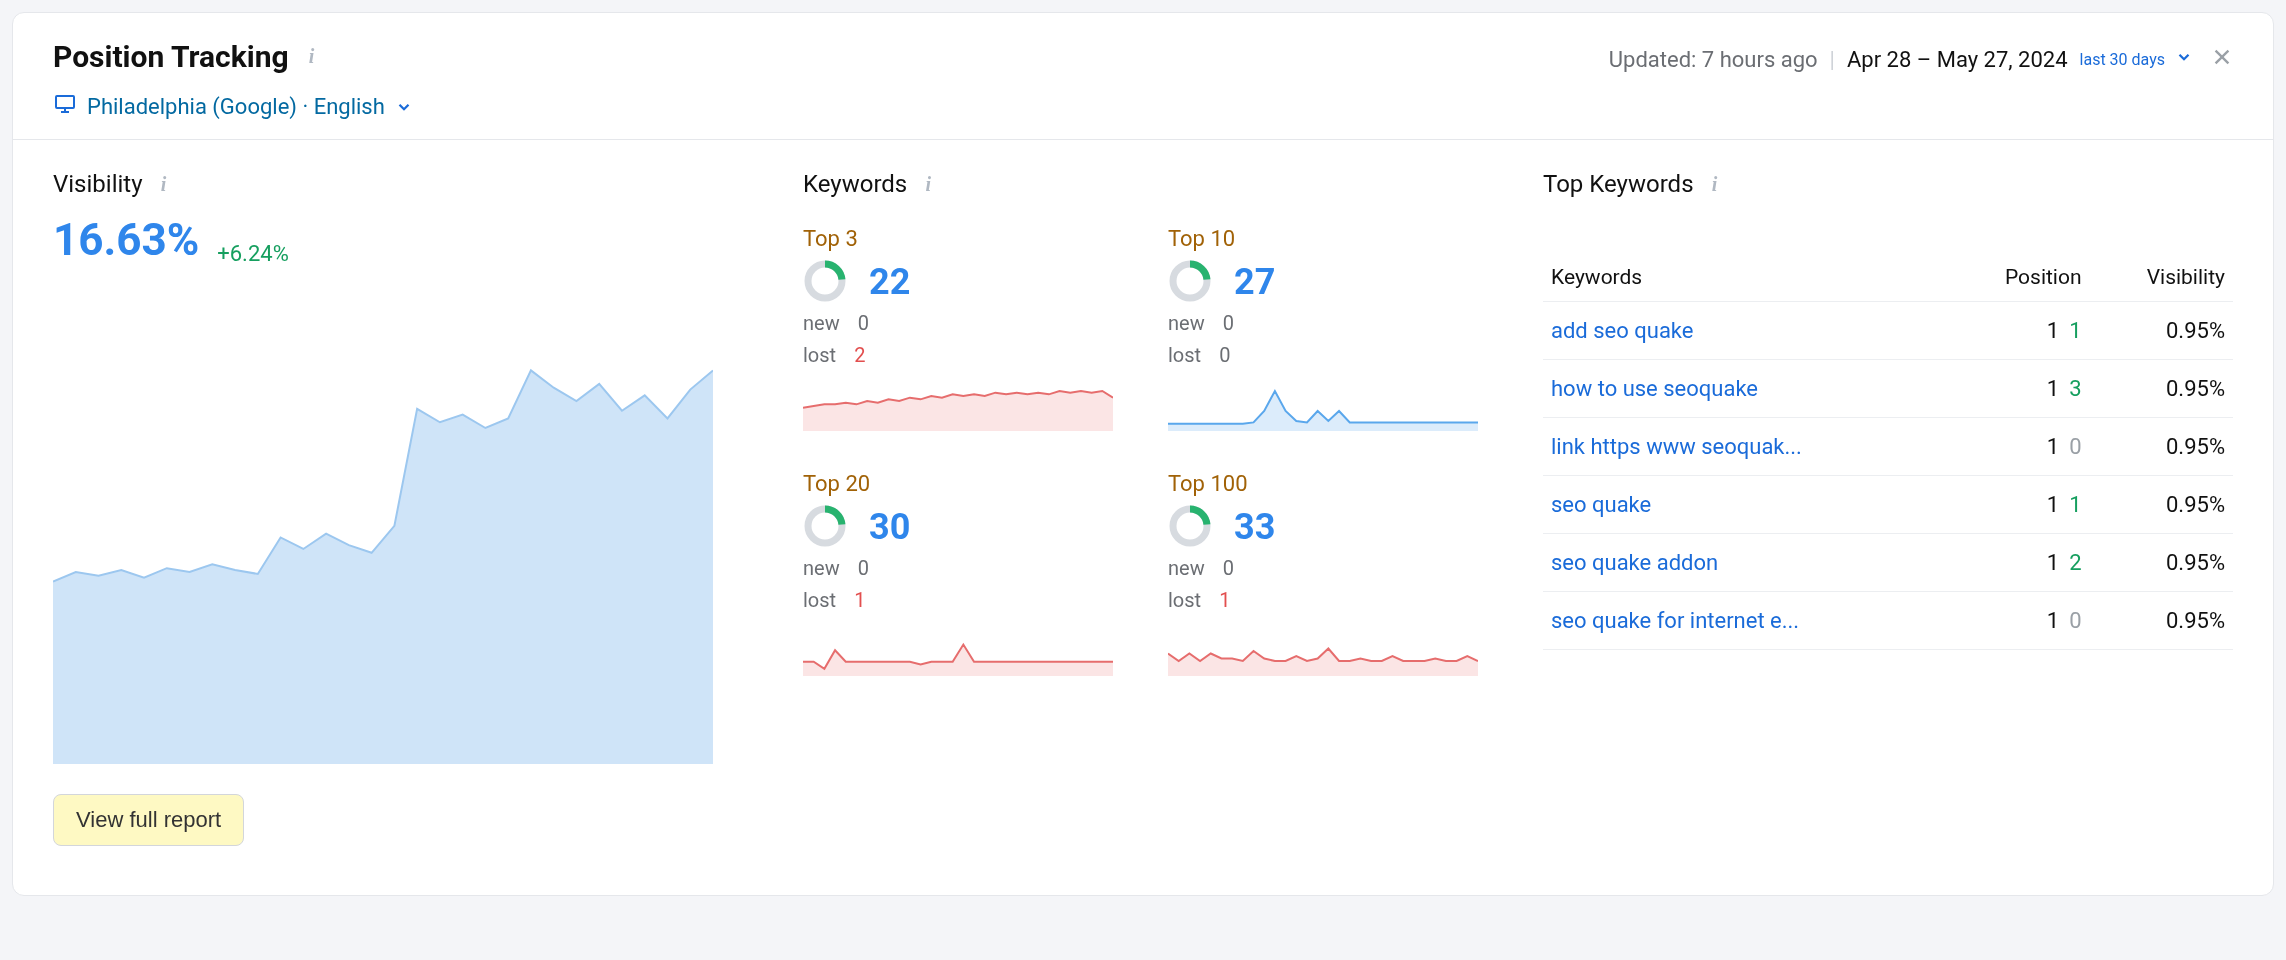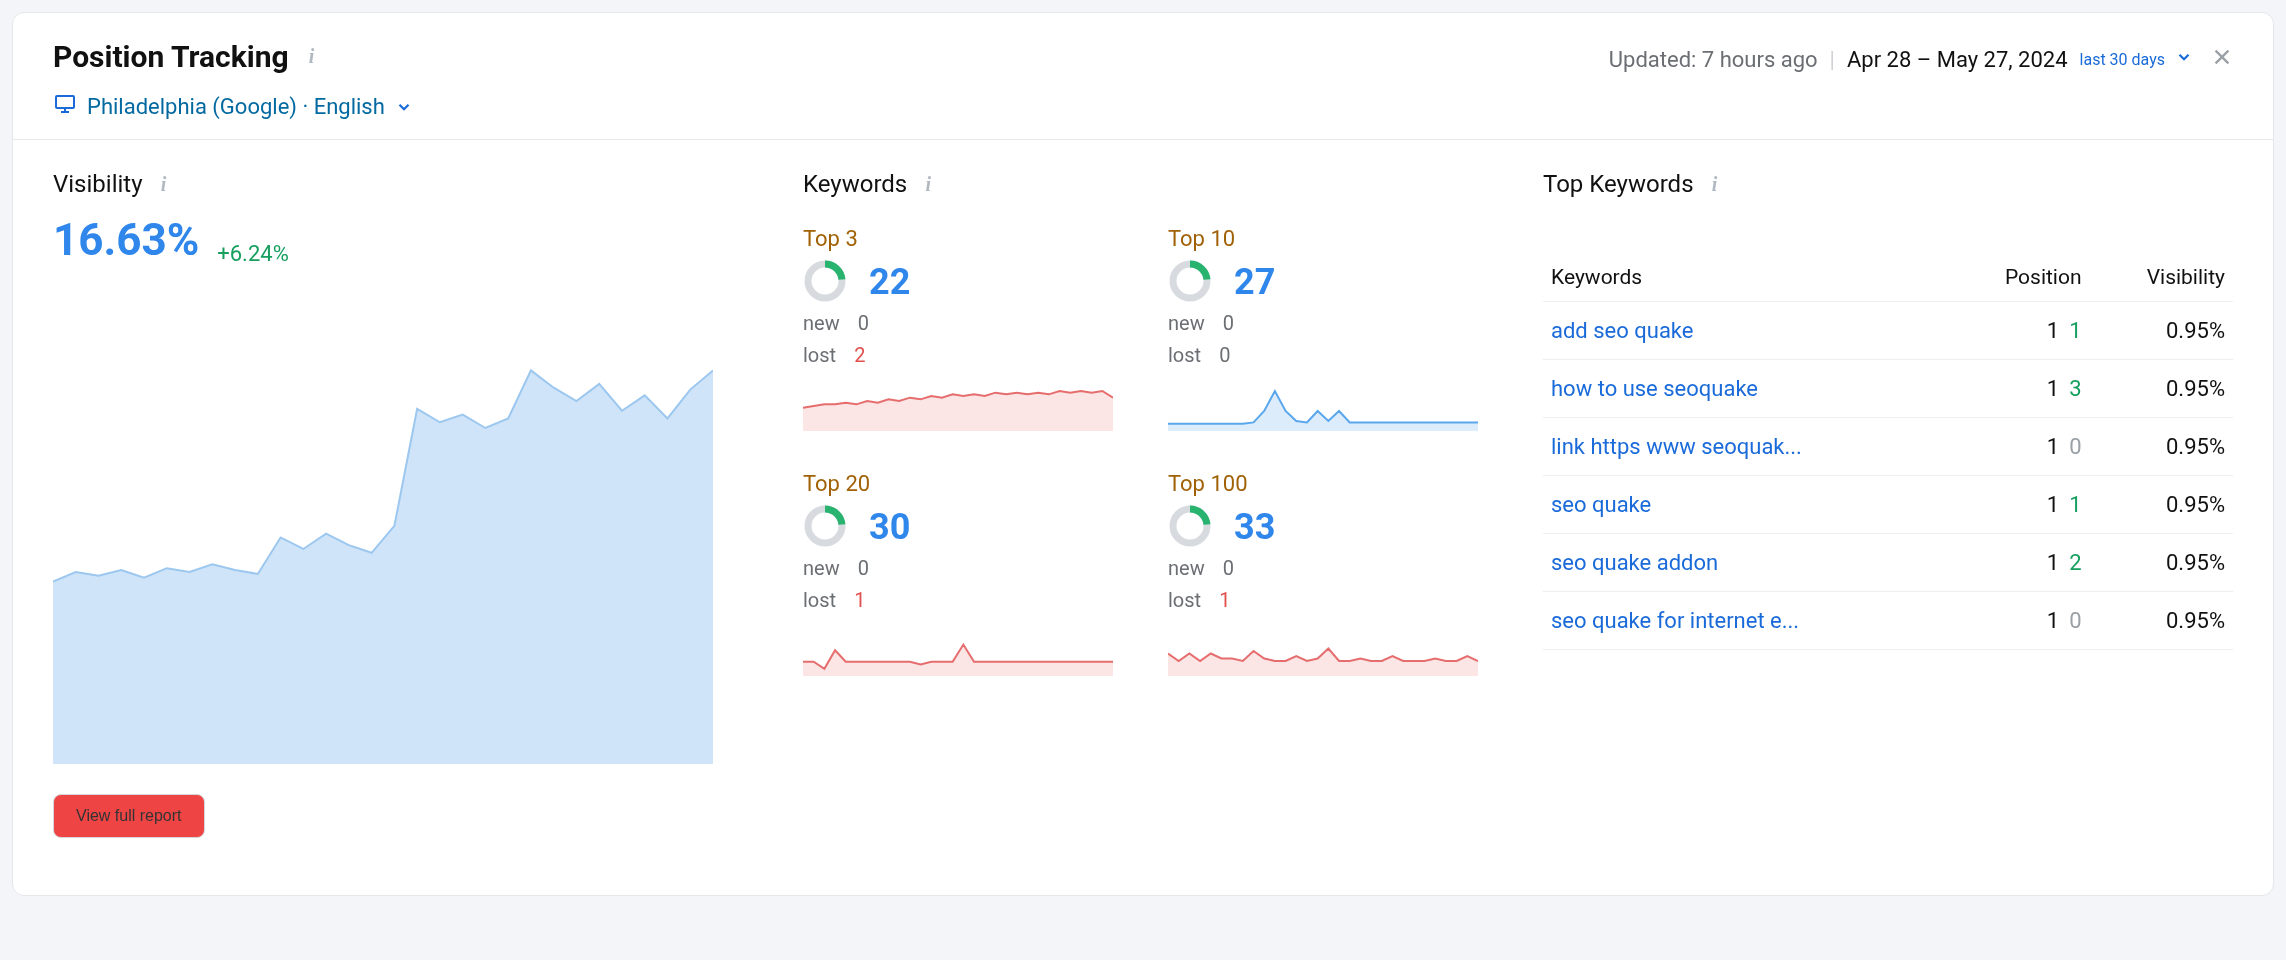--- a/index.html
+++ b/index.html
@@ -77,22 +77,22 @@
   .tbl th.right, .tbl td.right { text-align: right; }
   .tbl td { padding: 16px 8px; border-bottom: 1px solid #eceef1; font-size: 22px; }
   .tbl td.kw a, .kw-link { color: #1a6bd9; text-decoration: none; }
   .pos-cell { white-space: nowrap; }
   .pos-main { color: #111; }
   .pos-prev-green { color: #169f5f; padding-left: 10px; }
   .pos-prev-gray { color: #9aa0a6; padding-left: 10px; }
 
   .footer { padding: 0 40px 30px 40px; }
   .view-report-btn {
-    background: #ef4444; border: 1px solid #d3d6db; border-radius: 8px;
-    padding: 12px 22px; font-size: 16px; color: #333; cursor: pointer;
+    background: #fef9c3; border: 1px solid #d3d6db; border-radius: 8px;
+    padding: 12px 22px; font-size: 22px; color: #333; cursor: pointer;
   }
 </style>
 </head>
 <body>
 
 <div class="card">
 
   <div class="header">
     <div class="header-left">
       <div class="title-row">

